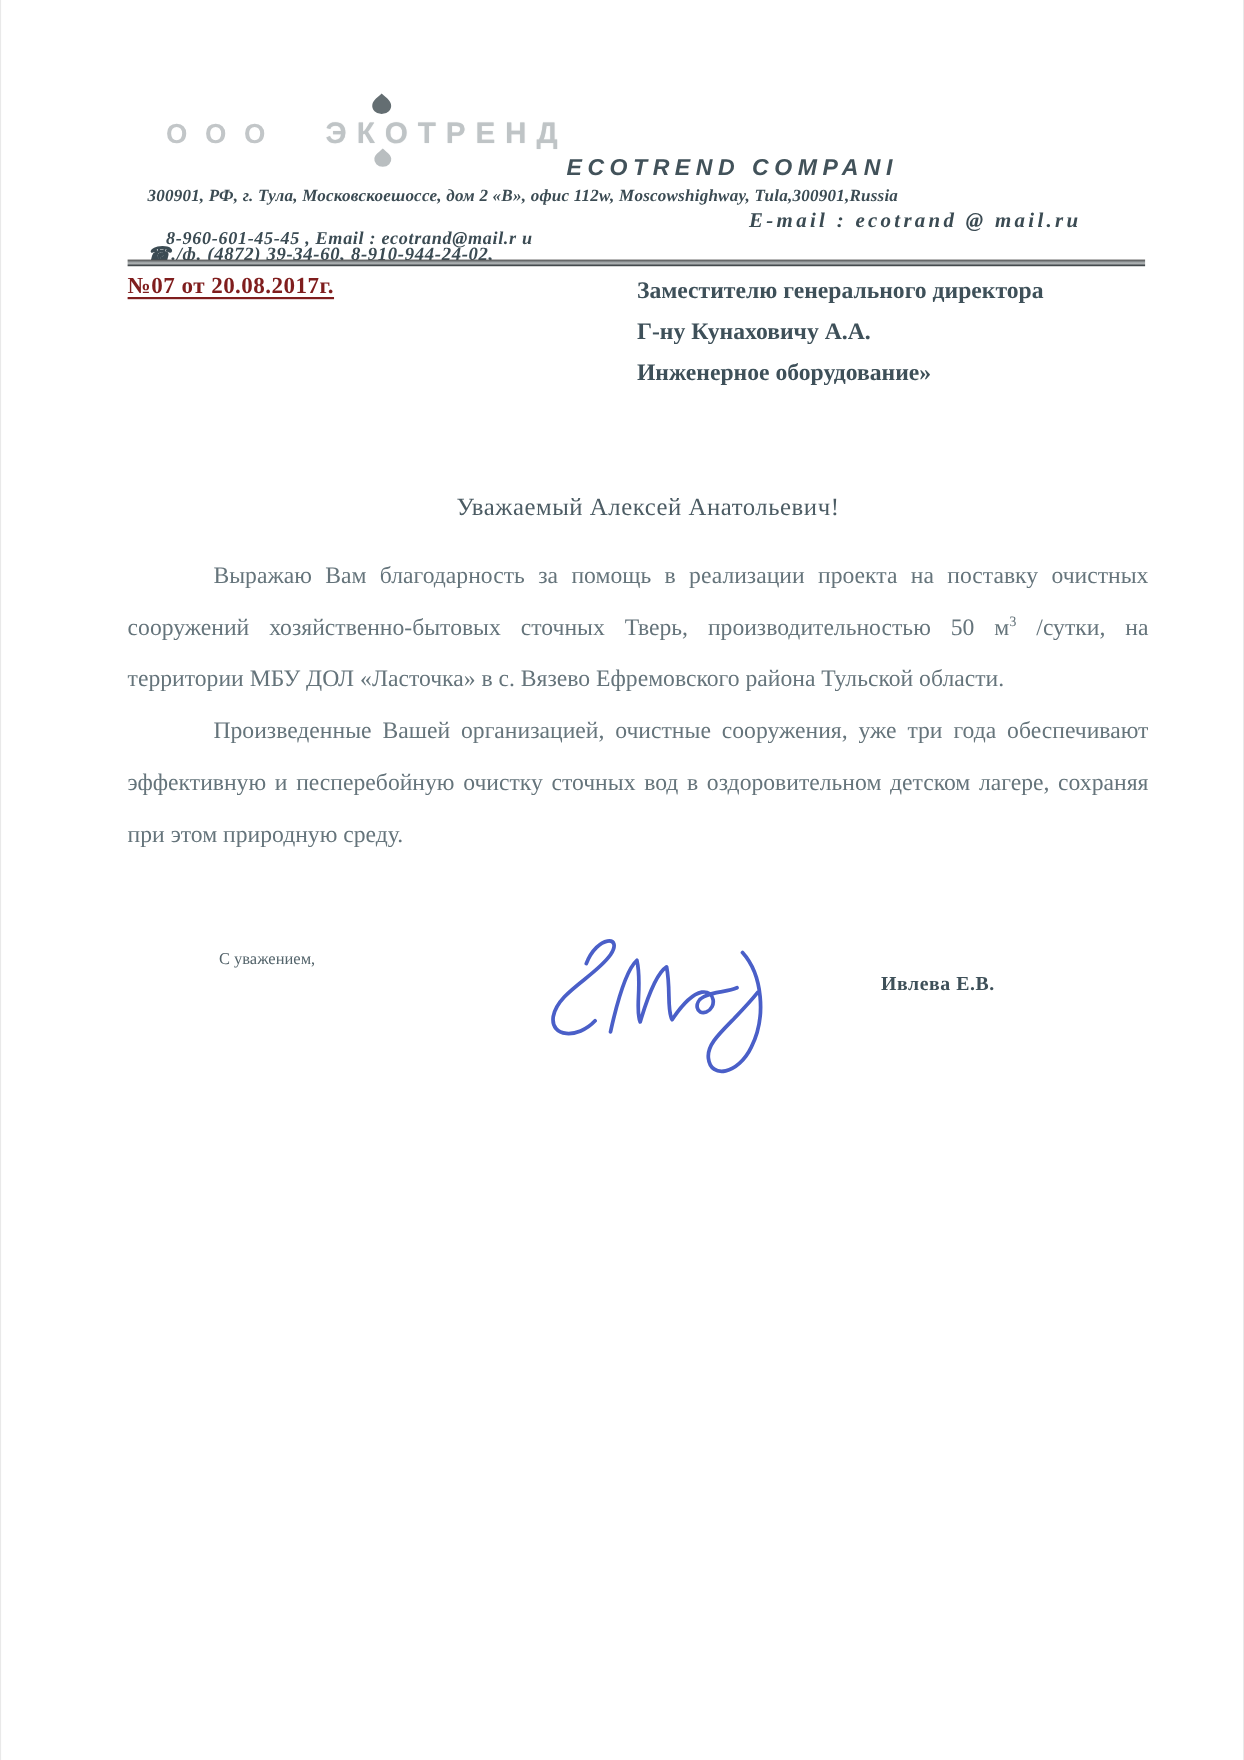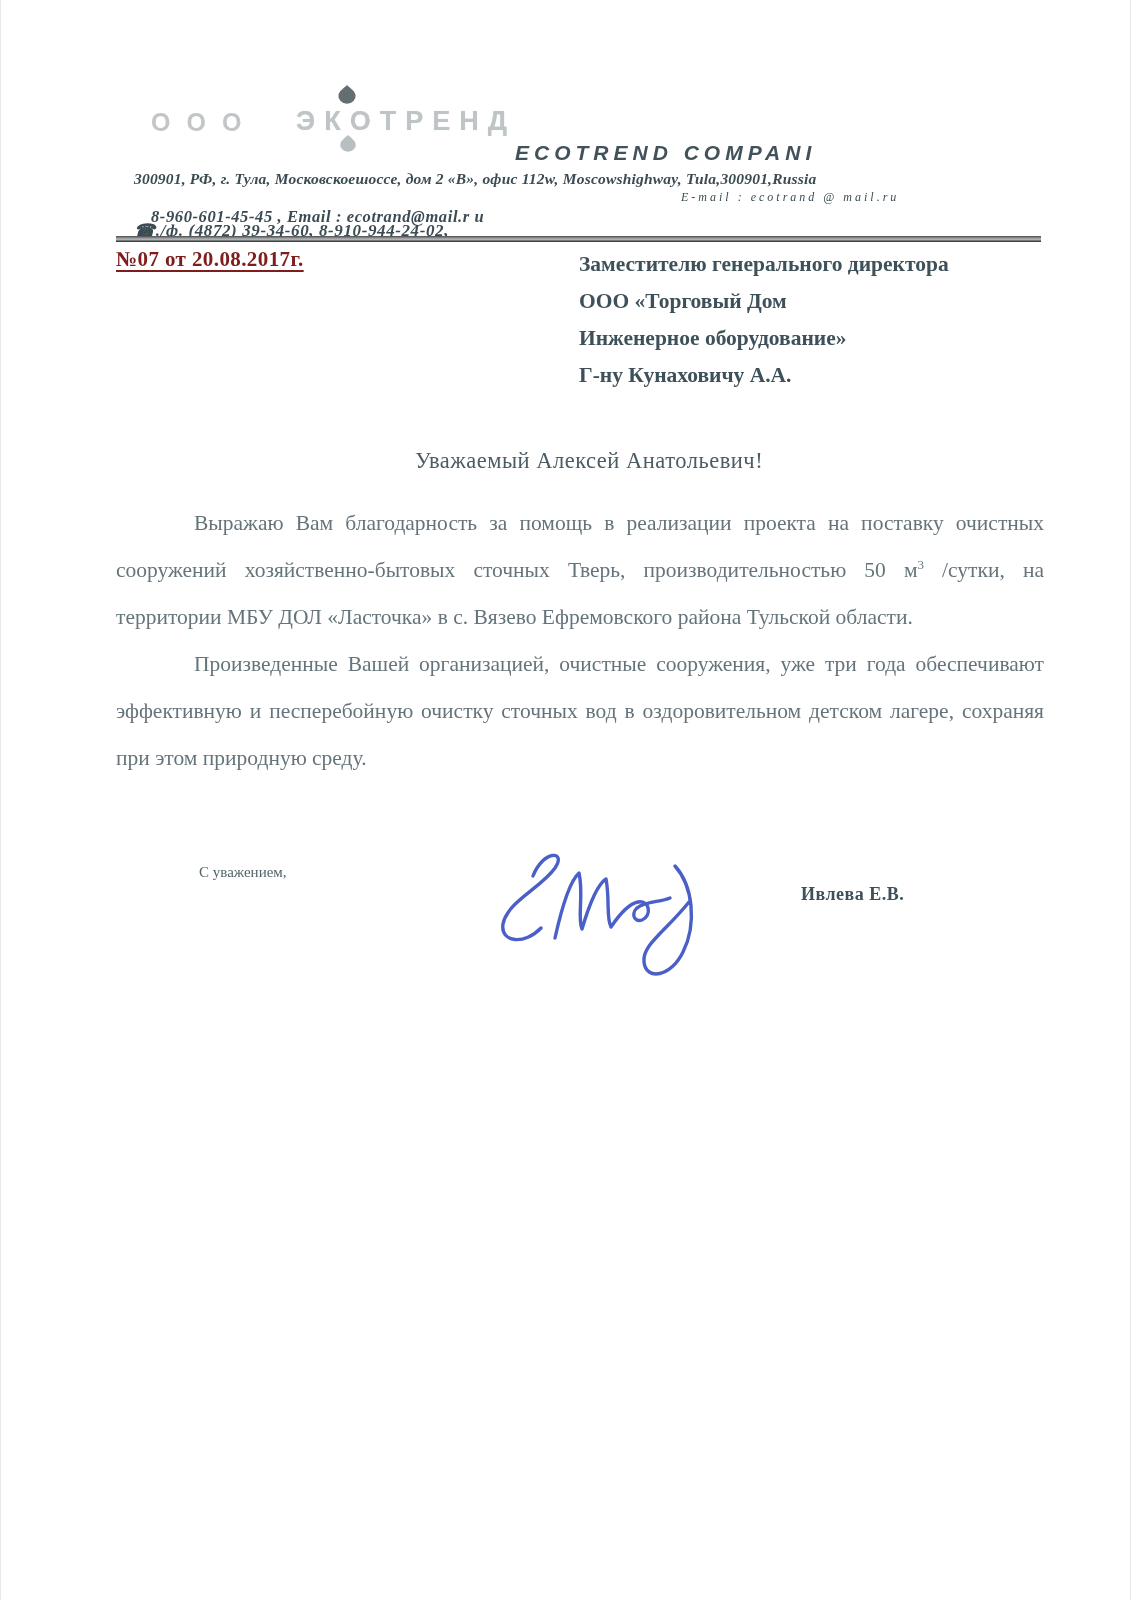--- a/index.html
+++ b/index.html
@@ -44,21 +44,21 @@
     color:#3b4b53;letter-spacing:0.2px;
     white-space:nowrap;
   }
   .phone-line1{
     left:133px;top:188px;
     font-size:17px;font-weight:bold;font-style:italic;
     color:#3b4b53;white-space:nowrap;letter-spacing:0.6px;margin-top:32px;
   }
   .email-right{
     left:680px;top:190px;
-    font-size:12px;font-weight:normal;font-style:italic;
+    font-size:19px;font-weight:bold;font-style:italic;
     color:#3b4b53;letter-spacing:3px;white-space:nowrap;
   }
   .phone-line2{
     left:150px;top:207px;
     font-size:16.5px;font-weight:bold;font-style:italic;
     color:#3b4b53;white-space:nowrap;letter-spacing:0.6px;
   }
   .divider{
     left:115px;top:236px;width:925px;height:6px;
     background:linear-gradient(to bottom,#4c4c4c 0%,#8f9496 35%,#b9bdbe 55%,#20262a 100%);
@@ -130,23 +130,22 @@
   <span class="abs phone-line1">☎./ф. (4872) 39-34-60, 8-910-944-24-02,</span>
   <span class="abs email-right">E-mail : ecotrand @ mail.ru</span>
   <span class="abs phone-line2">8-960-601-45-45 , Email : ecotrand@mail.r u</span>
 
   <div class="abs divider"></div>
 
   <span class="abs ref-line">№07 от 20.08.2017г.</span>
 
   <div class="abs recipient">
     <div>Заместителю генерального директора</div>
-    <div>ООО «Торговый Дом</div>
+    <div>Г-ну Кунаховичу А.А.</div>
     <div>Инженерное оборудование»</div>
-    <div>Г-ну Кунаховичу А.А.</div>
   </div>
 
   <span class="abs salutation">Уважаемый Алексей Анатольевич!</span>
 
   <div class="abs body-text">
     <p><span>Выражаю Вам благодарность за помощь в реализации проекта на поставку очистных сооружений хозяйственно-бытовых сточных Тверь, производительностью 50 м</span><span class="sup">3</span><span> /сутки, на территории МБУ ДОЛ «Ласточка» в с. Вязево Ефремовского района Тульской области.</span></p>
     <p>Произведенные Вашей организацией, очистные сооружения, уже три года обеспечивают эффективную и песперебойную очистку сточных вод в оздоровительном детском лагере, сохраняя при этом природную среду.</p>
   </div>
 
   <div class="abs closing">

